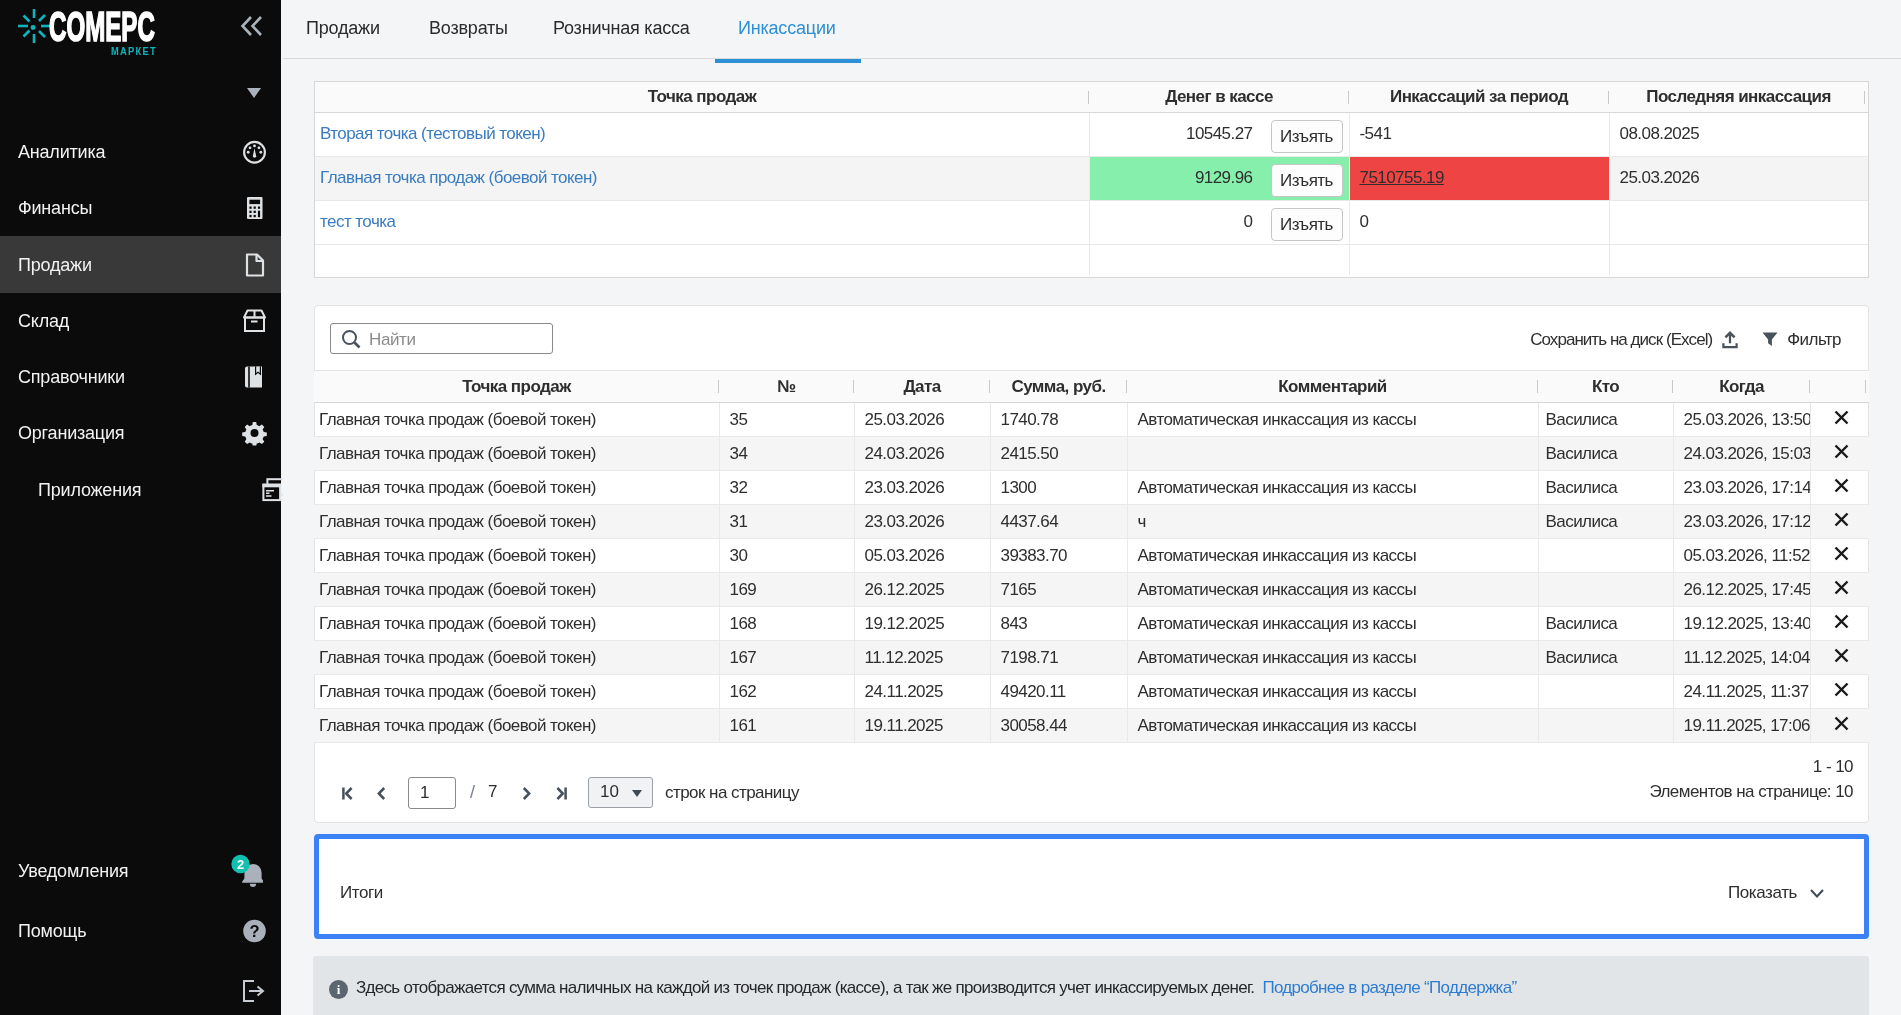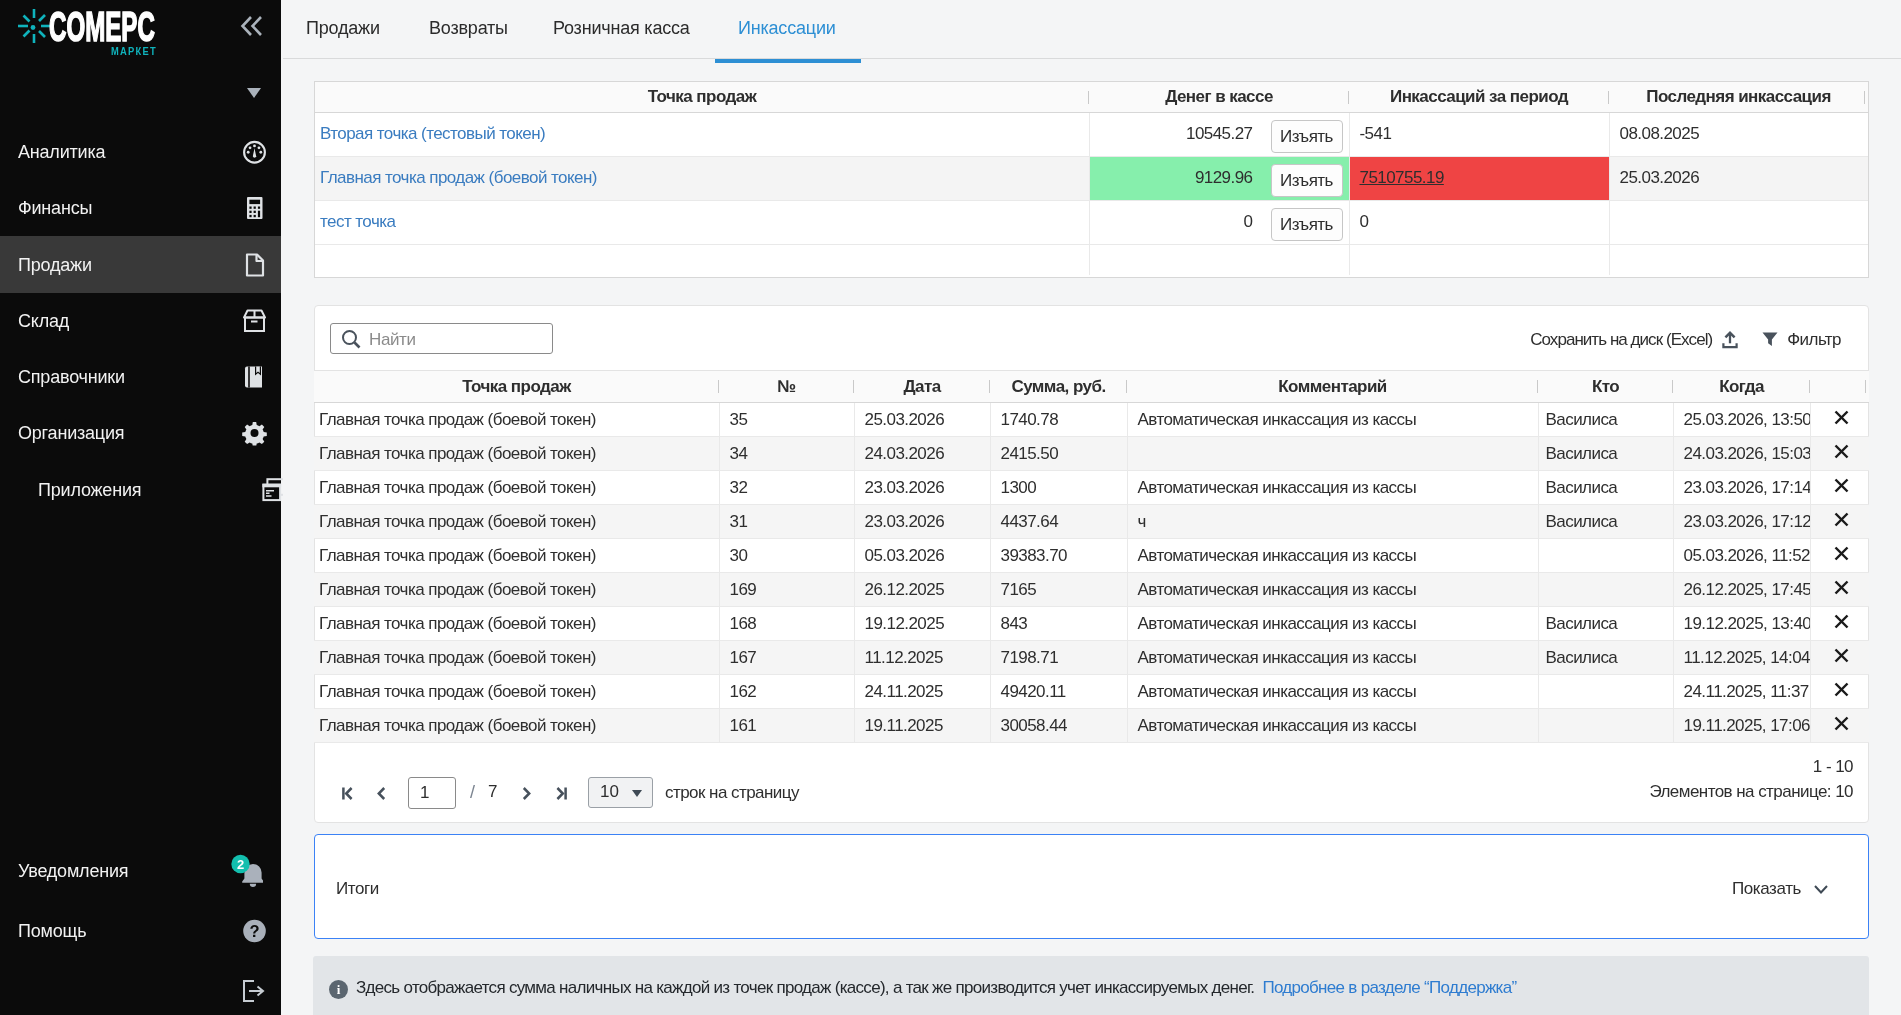--- a/index.html
+++ b/index.html
@@ -53,21 +53,21 @@
   .t2 tr.odd td { background:#f5f5f5; }
   .xcell { text-align:center; }
 
   .pager { position:absolute; left:0; top:437px; width:1555px; height:81px; }
   .pgico { display:inline-block; vertical-align:middle; }
   .pg-input { position:absolute; left:93px; top:34px; width:48px; height:32px; border:1px solid #8a8a8a; border-radius:3px; background:#fff; font-size:17px; color:#2e2e2e; padding-left:11px; line-height:30px; }
   .pg-sel { position:absolute; left:273px; top:34px; width:65px; height:31px; border:1px solid #9aa0a6; border-radius:3px; background:#f1f2f3; font-size:17px; color:#2e2e2e; }
   .pg-right { position:absolute; right:17px; top:14px; text-align:right; font-size:17px; letter-spacing:-0.55px; color:#2e2e2e; }
 
   
-  .card3 { position:absolute; left:31px; top:834px; width:1555px; height:105px; background:#fff; border:1px solid #3b82f6; border-radius:4px; }
+  .card3 { position:absolute; left:31px; top:834px; width:1555px; height:105px; background:#fff; border:5px solid #3b82f6; border-radius:4px; }
   .card3 .lbl { position:absolute; left:21px; top:44px; font-size:17px; letter-spacing:-0.4px; color:#2e2e2e; }
   .card3 .show { position:absolute; right:39px; top:44px; font-size:17px; letter-spacing:-0.4px; color:#2e2e2e; }
 
   
   .infobar { position:absolute; left:30px; top:956px; width:1556px; height:70px; background:#e2e5e8; border-radius:3px; }
   .infobar .txt { position:absolute; left:43px; top:22px; font-size:17px; letter-spacing:-0.7px; color:#24282c; }
   .infobar .txt a { color:#2e7cd0; text-decoration:none; }
   .icirc { position:absolute; left:16px; top:24px; width:19px; height:19px; border-radius:50%; background:#5b6670; color:#fff; font-size:13px; font-weight:bold; text-align:center; line-height:19px; font-family:"Liberation Serif", serif; }
 </style>
 </head>

